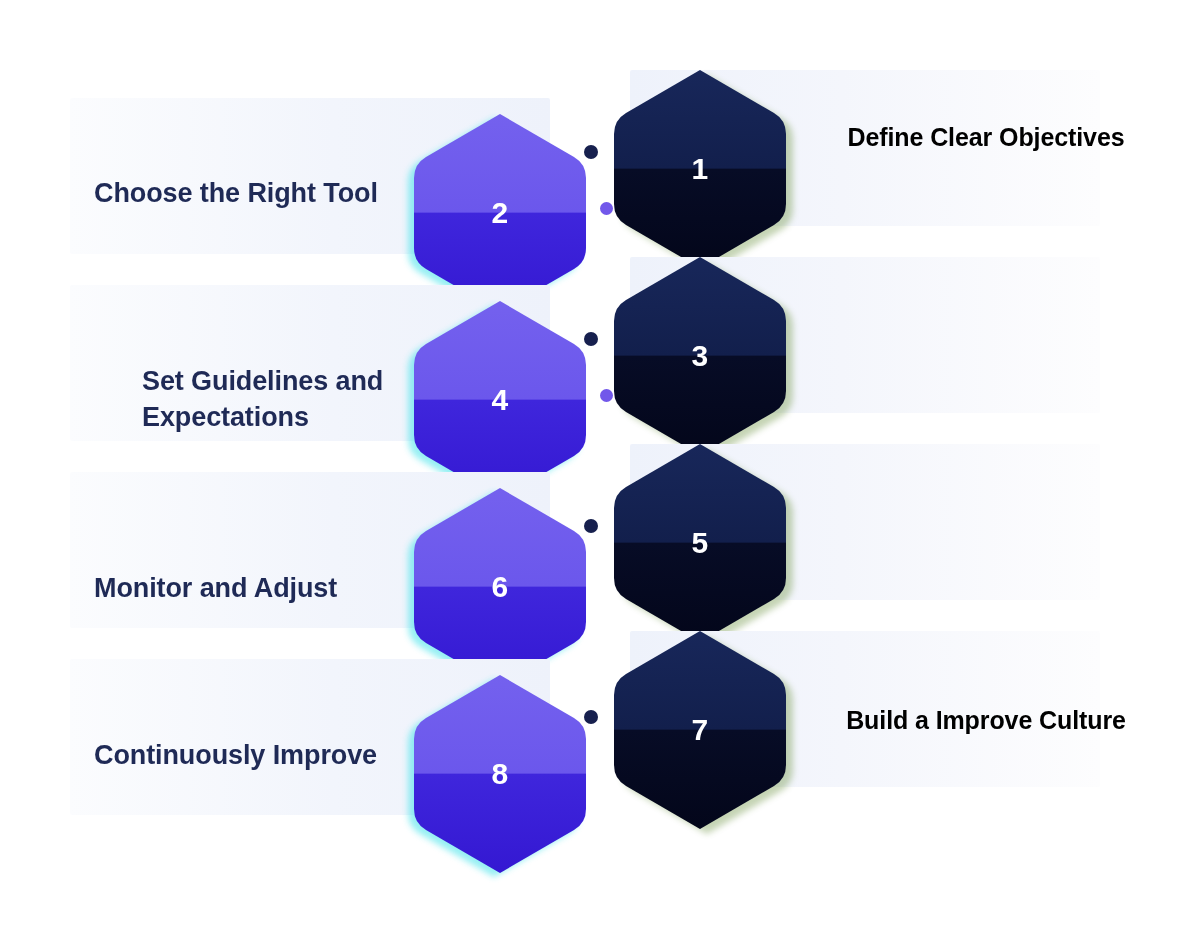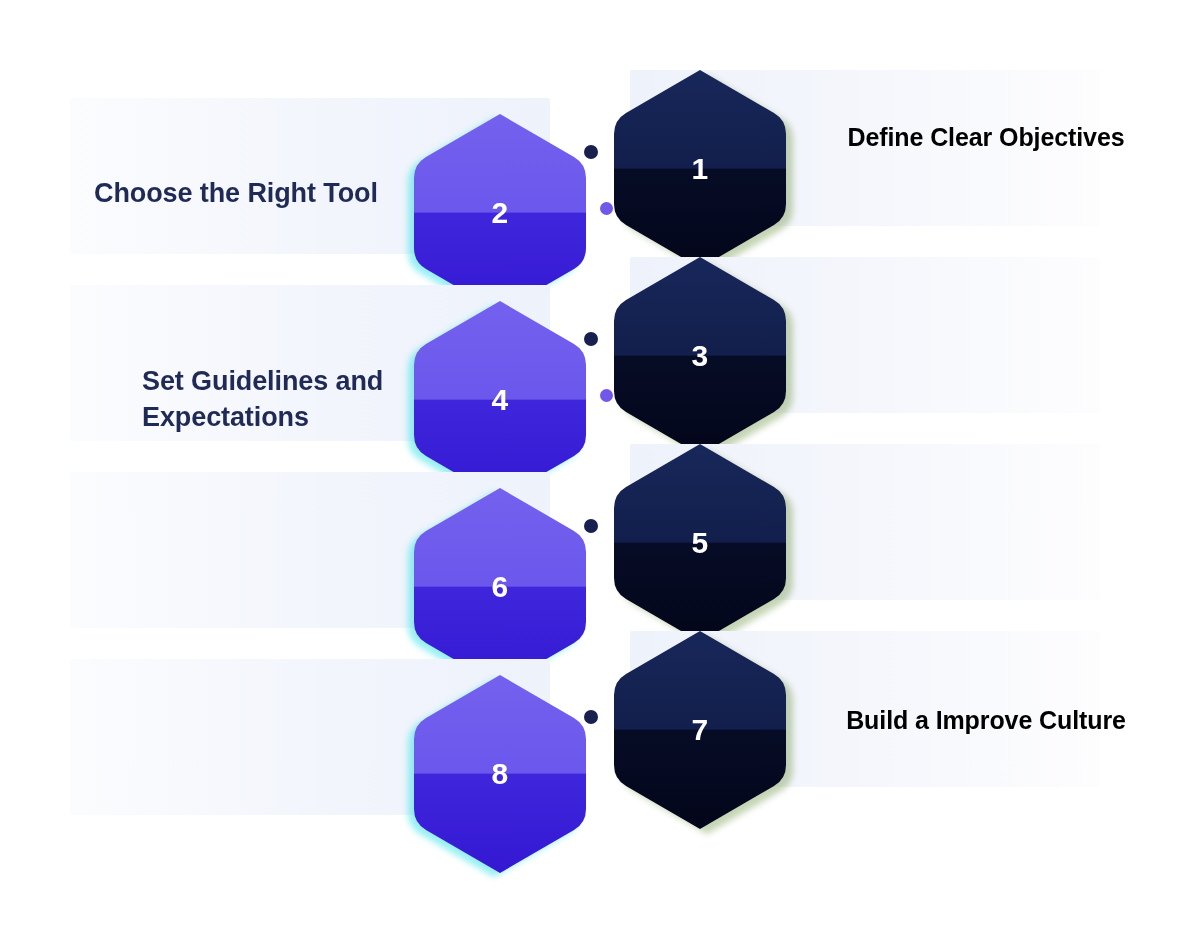--- a/index.html
+++ b/index.html
@@ -207,20 +207,23 @@
     </svg>
     <div class="num">3</div>
   </div>
 
 
   <div class="row" style="top:444px;">
     <div class="row-band-left"></div>
     <div class="row-band-right"></div>
   </div>
 
+  <div class="label-left" style="left:94px; top:571px;">
+    <span>Monitor and Adjust</span>
+  </div>
 
   <div class="hex" style="left:412px; top:486px;">
     <svg viewBox="0 0 176 202" xmlns="http://www.w3.org/2000/svg">
       <defs>
         <linearGradient id="pg6" x1="0" y1="0" x2="0" y2="1">
           <stop offset="0%" stop-color="#7461ee"></stop>
           <stop offset="49.6%" stop-color="#6b57ec"></stop>
           <stop offset="50%" stop-color="#3f26dc"></stop>
           <stop offset="100%" stop-color="#3418d2"></stop>
         </linearGradient>
@@ -254,20 +257,23 @@
     </svg>
     <div class="num">5</div>
   </div>
 
 
   <div class="row" style="top:631px;">
     <div class="row-band-left"></div>
     <div class="row-band-right"></div>
   </div>
 
+  <div class="label-left" style="left:94px; top:738px;">
+    <span>Continuously Improve</span>
+  </div>
 
   <div class="hex" style="left:412px; top:673px;">
     <svg viewBox="0 0 176 202" xmlns="http://www.w3.org/2000/svg">
       <defs>
         <linearGradient id="pg8" x1="0" y1="0" x2="0" y2="1">
           <stop offset="0%" stop-color="#7461ee"></stop>
           <stop offset="49.6%" stop-color="#6b57ec"></stop>
           <stop offset="50%" stop-color="#3f26dc"></stop>
           <stop offset="100%" stop-color="#3418d2"></stop>
         </linearGradient>

